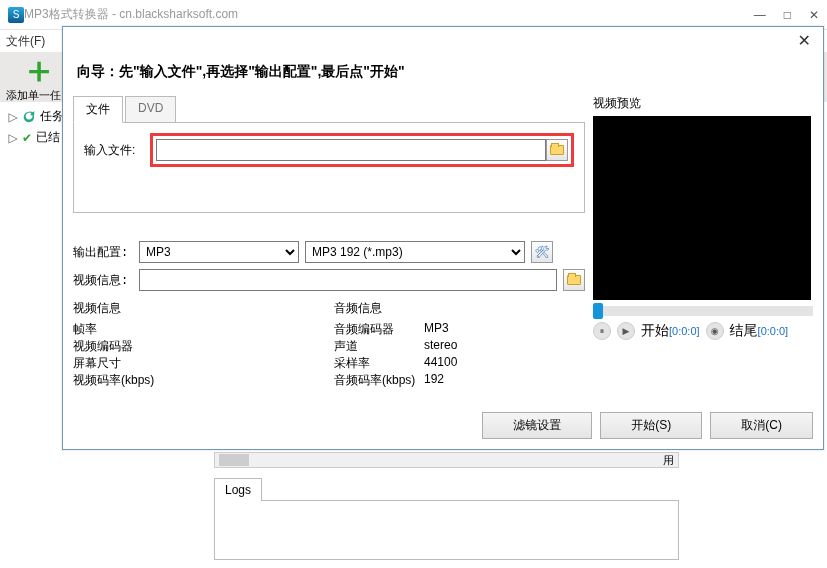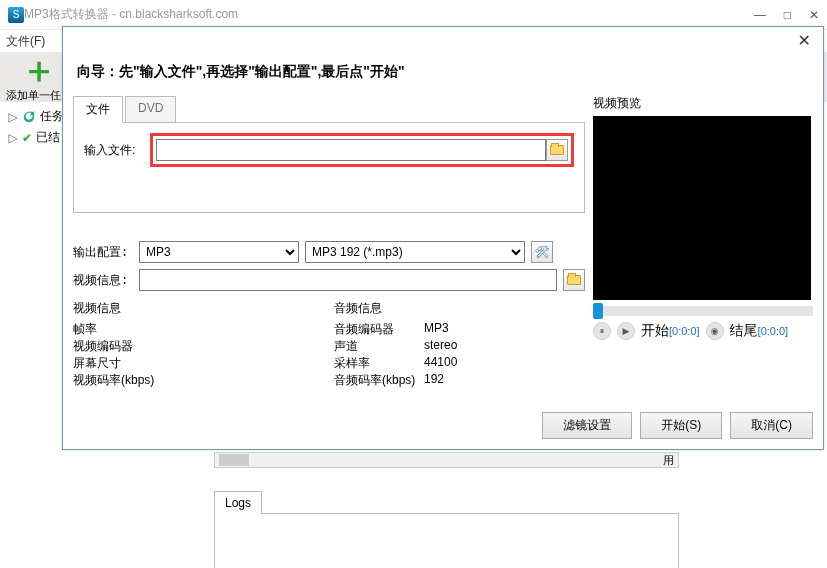--- a/index.html
+++ b/index.html
@@ -18,21 +18,21 @@
 
 
 .tree { padding: 4px 8px; }
 .tree-item { display: flex; align-items: center; gap: 4px; padding: 2px 0; }
 .tree-item .caret { width: 10px; text-align: center; color: #666; }
 
 
 .main-logs { position: absolute; left: 214px; top: 452px; width: 465px; }
 .main-logs .scroll { height: 16px; background: #f0f0f0; border: 1px solid #ccc; display: flex; align-items: center; }
 .main-logs .scroll .thumb { width: 30px; height: 12px; background: #cdcdcd; margin-left: 4px; }
-.main-logs .tab { display: inline-block; padding: 4px 10px; border: 1px solid #bbb; background: #fff; margin-top: 22px; border-bottom: none; }
+.main-logs .tab { display: inline-block; padding: 4px 10px; border: 1px solid #bbb; background: #fff; margin-top: 9px; border-bottom: none; }
 .main-logs .box { border: 1px solid #bbb; height: 60px; background: #fff; }
 
 
 .dialog { position: absolute; left: 62px; top: 26px; width: 762px; height: 424px; background: #fff; border: 1px solid #6f98b5; box-shadow: 0 0 0 1px rgba(0,0,0,0.05); }
 .dialog .dlg-titlebar { height: 26px; display: flex; align-items: center; padding: 0 8px; }
 .dialog .dlg-titlebar .spacer { flex: 1; }
 .dialog .dlg-close { font-size: 16px; color: #333; cursor: pointer; padding: 0 4px; }
 
 .wizard-text { font-size: 14px; font-weight: bold; padding: 10px 14px 14px 14px; }
 
@@ -75,21 +75,21 @@
 .preview-box { width: 218px; height: 184px; background: #000; }
 .slider-area { margin-top: 6px; height: 10px; background: #e4e4e4; position: relative; }
 .slider-thumb { position: absolute; left: 0; top: -3px; width: 10px; height: 16px; background: #1593db; border-radius: 2px; }
 
 .play-controls { display: flex; align-items: center; gap: 6px; margin-top: 6px; white-space: nowrap; }
 .ctrl-btn { width: 18px; height: 18px; border-radius: 50%; background: #e4e4e4; display: flex; align-items: center; justify-content: center; font-size: 9px; color: #555; border: 1px solid #ccc; cursor: pointer; }
 .time-label { font-size: 14px; }
 .time-code { color: #1a6fc3; font-size: 11px; }
 
 .dlg-buttons { position: absolute; right: 10px; bottom: 10px; display: flex; gap: 8px; }
-.btn { padding: 4px 20px; border: 1px solid #adadad; background: linear-gradient(#f5f5f5,#e5e5e5); cursor: pointer; }
+.btn { padding: 4px 30px; border: 1px solid #adadad; background: linear-gradient(#f5f5f5,#e5e5e5); cursor: pointer; }
 
 .app-icon { background: linear-gradient(#2aa5e0,#0a5a90); width:16px;height:16px;border-radius:2px; display:flex;align-items:center;justify-content:center;color:#fff;font-size:10px;}
 .plus-icon { color:#2fa52f; font-size:36px; font-weight:bold; line-height:36px; }
 .refresh-icon { width:14px;height:14px;display:inline-block; }
 .refresh-icon svg{width:14px;height:14px;}
 .check-icon { color:#2fa52f; font-size:12px; }
 .right-text { font-size:11px; }
 </style>
 </head>
 <body>

